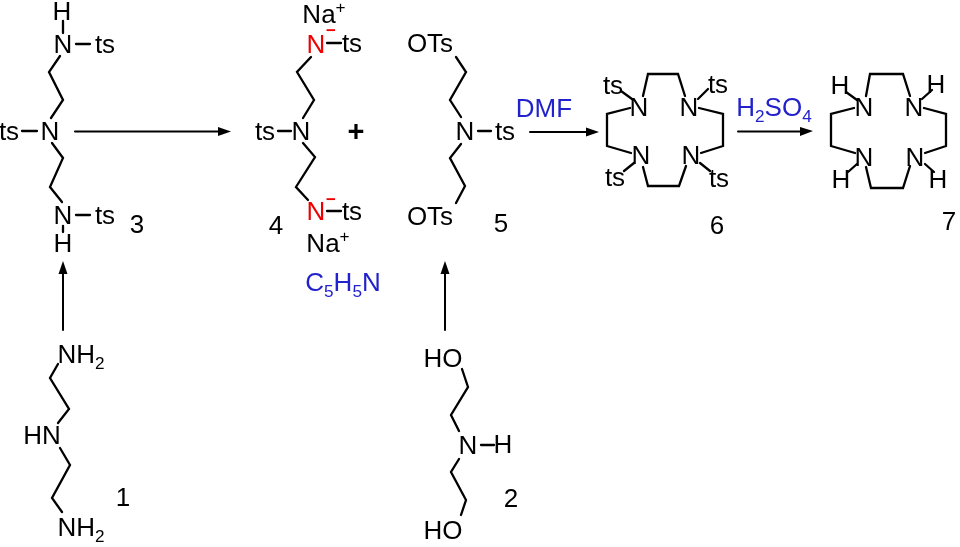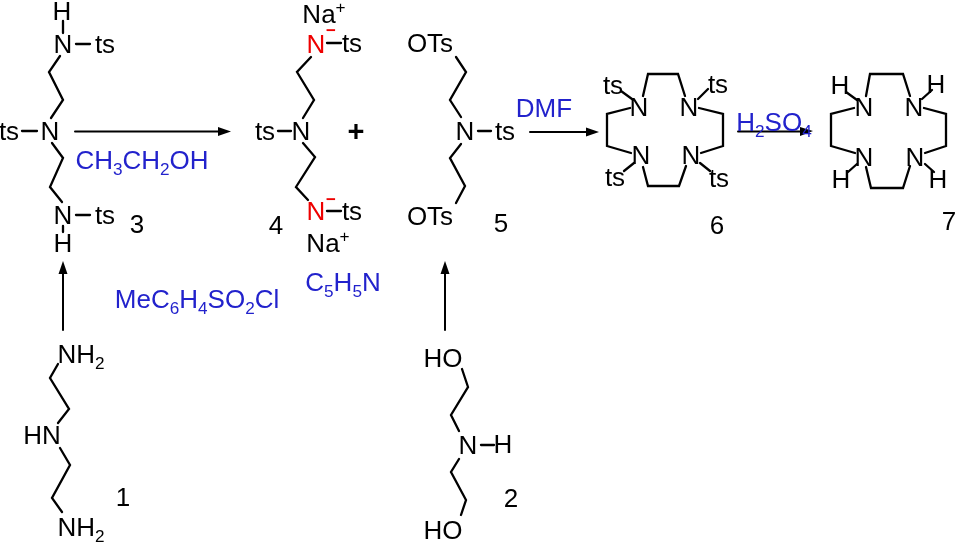--- a/index.html
+++ b/index.html
@@ -108,21 +108,20 @@
   <span class="t" style="left:62px;top:11px">H</span>
   <span class="t" style="left:63px;top:44px">N</span>
   <span class="t" style="left:105px;top:44px">ts</span>
   <span class="t" style="left:9px;top:131px">ts</span>
   <span class="t" style="left:50px;top:131px">N</span>
   <span class="t" style="left:63px;top:215px">N</span>
   <span class="t" style="left:105px;top:215px">ts</span>
   <span class="t" style="left:63px;top:243px">H</span>
   <span class="t num" style="left:137px;top:224px">3</span>
 
-  <span class="t blue" style="left:142px;top:160px">CH<sub>3</sub>CH<sub>2</sub>OH</span>
 
   <span class="t" style="left:324px;top:14px">Na<sup>+</sup></span>
   <span class="t red" style="left:316px;top:44px">N</span>
   <span class="t red charge" style="left:331px;top:30px">−</span>
   <span class="t" style="left:352px;top:43px">ts</span>
   <span class="t" style="left:265px;top:131px">ts</span>
   <span class="t" style="left:301px;top:131px">N</span>
   <span class="t red" style="left:316px;top:211px">N</span>
   <span class="t red charge" style="left:331px;top:199px">−</span>
   <span class="t" style="left:352px;top:211px">ts</span>
@@ -142,33 +141,32 @@
   <span class="t" style="left:613px;top:85px">ts</span>
   <span class="t" style="left:718px;top:84px">ts</span>
   <span class="t" style="left:639px;top:107px">N</span>
   <span class="t" style="left:689px;top:107px">N</span>
   <span class="t" style="left:641px;top:155px">N</span>
   <span class="t" style="left:691px;top:155px">N</span>
   <span class="t" style="left:615px;top:177px">ts</span>
   <span class="t" style="left:719px;top:178px">ts</span>
   <span class="t num" style="left:717px;top:225px">6</span>
 
-  <span class="t blue" style="left:774px;top:122px">H<sub>2</sub>SO<sub>4</sub></span>
+  <span class="t blue" style="left:774px;top:107px">H<sub>2</sub>SO<sub>4</sub></span>
 
   <span class="t" style="left:840px;top:85px">H</span>
   <span class="t" style="left:936px;top:84px">H</span>
   <span class="t" style="left:864px;top:107px">N</span>
   <span class="t" style="left:914px;top:107px">N</span>
   <span class="t" style="left:864px;top:157px">N</span>
   <span class="t" style="left:915px;top:157px">N</span>
   <span class="t" style="left:841px;top:179px">H</span>
   <span class="t" style="left:938px;top:179px">H</span>
   <span class="t num" style="left:949px;top:221px">7</span>
 
-  <span class="t blue" style="left:197px;top:299px">MeC<sub>6</sub>H<sub>4</sub>SO<sub>2</sub>Cl</span>
   <span class="t blue" style="left:343px;top:282px">C<sub>5</sub>H<sub>5</sub>N</span>
 
   <span class="t" style="left:81px;top:354px">NH<sub>2</sub></span>
   <span class="t" style="left:42px;top:435px">HN</span>
   <span class="t" style="left:81px;top:527px">NH<sub>2</sub></span>
   <span class="t num" style="left:123px;top:497px">1</span>
 
   <span class="t" style="left:443px;top:358px">HO</span>
   <span class="t" style="left:468px;top:445px">N</span>
   <span class="t" style="left:503px;top:444px">H</span>

